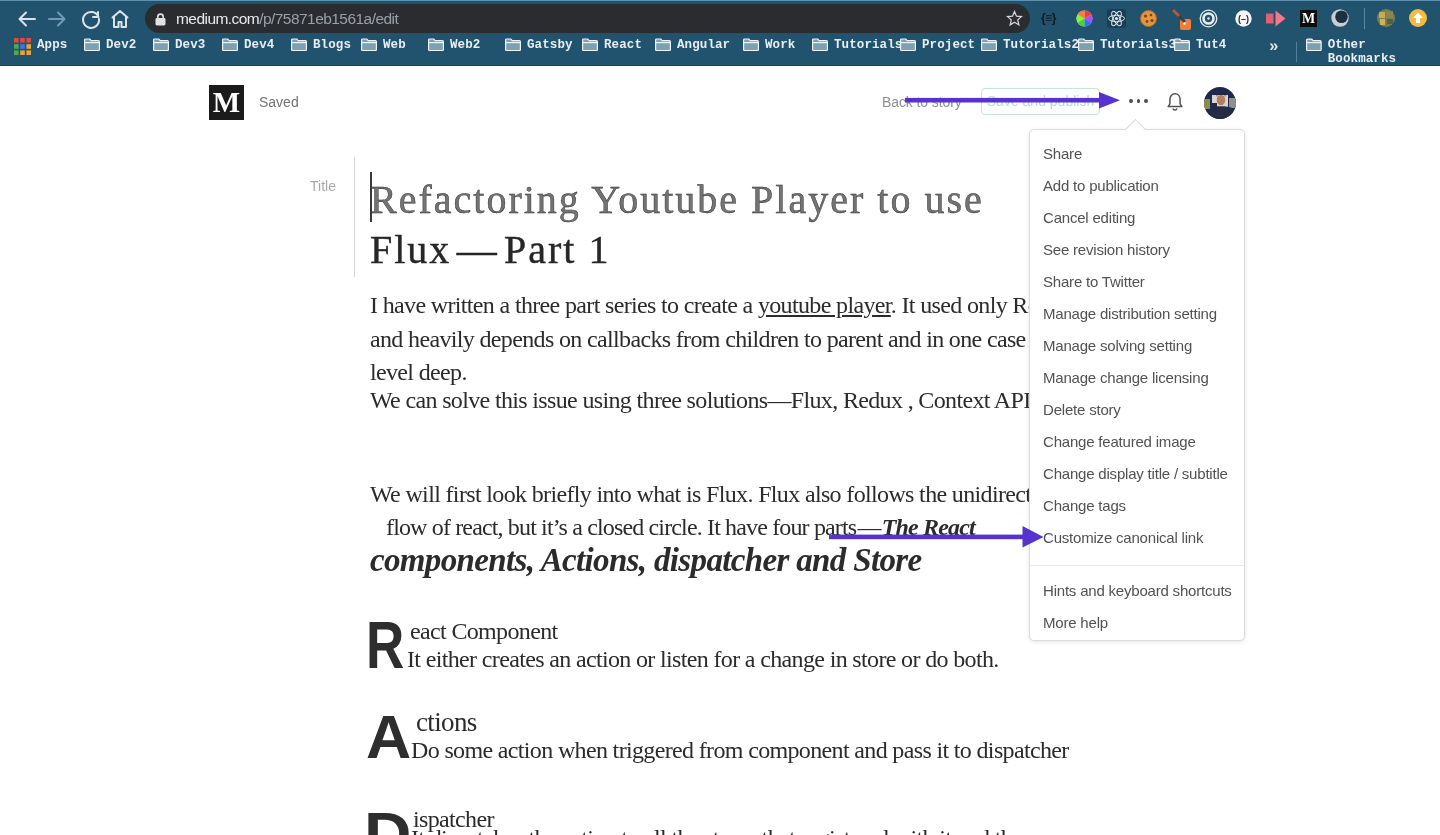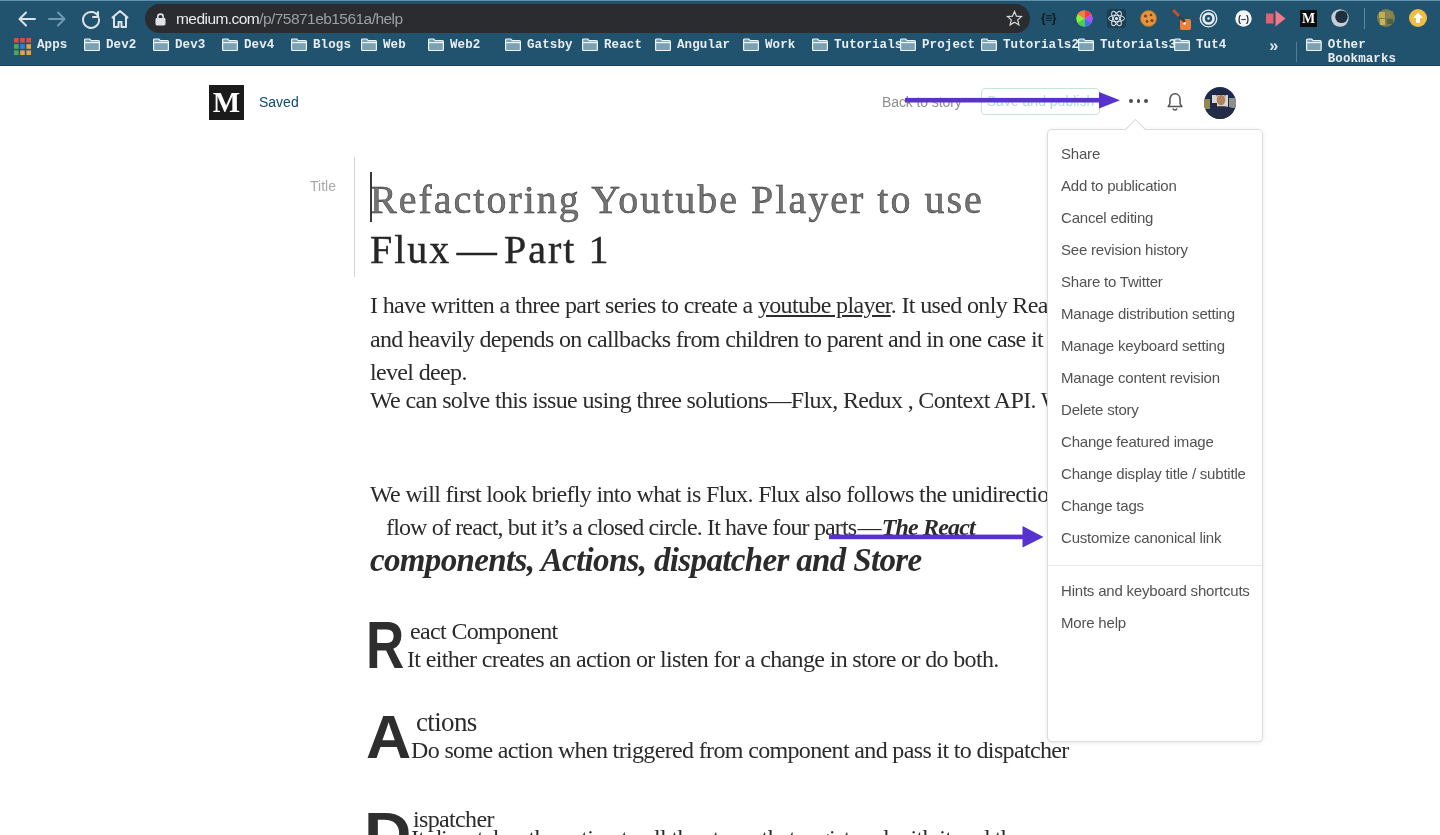--- a/index.html
+++ b/index.html
@@ -16,21 +16,21 @@
   .bk { position:absolute; top:0; height:28px; display:flex; align-items:flex-start; color:#e9eef2; font-size:12.5px; font-weight:600; letter-spacing:0.1px;font-family:Liberation Mono, monospace; }
   .bk svg { margin-right:6px; }
   
   #page { position:absolute; left:0; top:66px; width:1440px; height:769px; background:#fff; overflow:hidden; }
   #mlogo { position:absolute; left:209px; top:19px; width:35px; height:35px; background:#1b1b1b; color:#fff; font-family:"Liberation Serif", serif; font-weight:bold; font-size:29px; text-align:center; line-height:34px; }
   #savebtn { position:absolute; left:981px; top:22px; width:119px; height:27px; border:1px solid #c7e5d6; border-radius:4px; color:#b4e0ca; font-size:14px; text-align:center; line-height:25px; }
   
   .line { position:absolute; white-space:nowrap; font-family:"Liberation Serif", serif; color:#2b2b2b; letter-spacing:-0.65px; }
   .ital { font-style:italic; font-weight:bold; }
   
-  #menu { position:absolute; left:1029px; top:63px; width:216px; height:613px; background:#fff; border:1px solid #dcdcdc; border-radius:5px; box-shadow:0 1px 4px rgba(0,0,0,0.10);margin-left:18px; }
+  #menu { position:absolute; left:1029px; top:63px; width:216px; height:512px; background:#fff; border:1px solid #dcdcdc; border-radius:5px; box-shadow:0 1px 4px rgba(0,0,0,0.10); }
   .mi { position:absolute; left:13px; white-space:nowrap; font-size:15px; letter-spacing:-0.2px; color:#525252; }
   #caret { position:absolute; left:1128px; top:56px; width:15px; height:15px; background:#fff; border-left:1px solid #d8d8d8; border-top:1px solid #d8d8d8; transform:rotate(45deg); }
 </style>
 </head>
 <body>
 <div id="toolbar">
   <div id="topline"></div>
   
   <svg class="abs" style="left:15px;top:7px" width="24" height="24" viewBox="0 0 24 24">
       <path d="M20 12H5M11 5.5 4.5 12l6.5 6.5" fill="none" stroke="#dde3e8" stroke-width="2" stroke-linecap="round" stroke-linejoin="round"></path>
@@ -43,21 +43,21 @@
       <path d="M19.5 10a8 8 0 1 0 .5 2" fill="none" stroke="#dde3e8" stroke-width="2" stroke-linecap="round"></path>
     </svg>
   <svg class="abs" style="left:108px;top:7px" width="24" height="24" viewBox="0 0 24 24">
       <path d="M4.5 10.5 12 4l7.5 6.5M6 9.5V20h4.5v-5h3v5H18V9.5" fill="none" stroke="#dde3e8" stroke-width="2" stroke-linecap="round" stroke-linejoin="round"></path>
     </svg>
   <div id="addressbar">
     <svg class="abs" style="left:10px;top:9px" width="11" height="13" viewBox="0 0 11 13">
         <rect x="0.5" y="5" width="10" height="7.5" rx="1.4" fill="#dfe1e5"></rect>
         <path d="M2.8 5V3.8a2.7 2.7 0 0 1 5.4 0V5" fill="none" stroke="#dfe1e5" stroke-width="1.6"></path>
       </svg>
-    <div class="urltext" style="left:31px;color:#e8eaed;">medium.com<span style="color:#9aa0a6;font-weight:normal;">/p/75871eb1561a/help</span></div>
+    <div class="urltext" style="left:31px;color:#e8eaed;">medium.com<span style="color:#9aa0a6;font-weight:normal;">/p/75871eb1561a/edit</span></div>
     <svg class="abs" style="left:861px;top:6px" width="17" height="17" viewBox="0 0 24 24">
         <path d="M12 17.27 18.18 21l-1.64-7.03L22 9.24l-7.19-.61L12 2 9.19 8.63 2 9.24l5.46 4.73L5.82 21z" fill="none" stroke="#d7d9dc" stroke-width="1.7"></path>
       </svg>
   </div>
   
   <div class="abs" style="left:1041px;top:11px;color:#14181c;font-size:12px;font-weight:bold;letter-spacing:-0.5px;">{≡}</div>
   <svg class="abs" style="left:1076px;top:10px" width="17" height="17" viewBox="0 0 17 17">
     <circle cx="8.5" cy="8.5" r="8" fill="#c4c9cd"></circle>
     <path d="M8.5 8.5 L8.5 0.5 A8 8 0 0 1 15.4 4.5 Z" fill="#f43b3b"></path>
     <path d="M8.5 8.5 L15.4 4.5 A8 8 0 0 1 15.4 12.5 Z" fill="#b44cf0"></path>
@@ -201,21 +201,21 @@
   <div class="bk" style="left:1269px;font-size:16px;font-weight:bold;color:#dfe8ee;">»</div>
   <div class="abs" style="left:1296px;top:4px;width:1px;height:20px;background:#517e99;"></div>
   <div class="bk" style="left:1306px"><svg width="16" height="13" viewBox="0 0 16 13">
         <path d="M1.6 1 h4.2 l1.4 1.6 h7.2 a1 1 0 0 1 1 1 v8 a1 1 0 0 1 -1 1 h-12.8 a1 1 0 0 1 -1 -1 v-9.6 a1 1 0 0 1 1 -1 z" fill="#7ba1b4" stroke="#eef3f6" stroke-width="1.2"></path>
         <path d="M0.9 4.6 h14.3" stroke="#eef3f6" stroke-width="1.2"></path>
       </svg>Other Bookmarks</div>
 </div>
 <div id="page">
 
   <div id="mlogo">M</div>
-  <div class="abs" style="left:259px;top:28px;font-size:14px;color:#0c4a6e;">Saved</div>
+  <div class="abs" style="left:259px;top:28px;font-size:14px;color:#737373;">Saved</div>
   <div class="abs" style="left:882px;top:28px;font-size:14px;letter-spacing:-0.1px;color:#8e8e8e;">Back to story</div>
   <div id="savebtn">Save and publish</div>
   <div class="abs" style="left:1129px;top:33px;width:19px;height:4px;display:flex;justify-content:space-between;">
     <i style="width:3.8px;height:3.8px;border-radius:50%;background:#4e4e4e;"></i>
     <i style="width:3.8px;height:3.8px;border-radius:50%;background:#4e4e4e;"></i>
     <i style="width:3.8px;height:3.8px;border-radius:50%;background:#4e4e4e;"></i>
   </div>
   <svg class="abs" style="left:1166px;top:26px" width="18" height="20" viewBox="0 0 18 20">
     <path d="M9 1.8 C12.1 1.8 14.1 4.2 14.1 7.5 L14.1 11.8 L15.9 14.6 L2.1 14.6 L3.9 11.8 L3.9 7.5 C3.9 4.2 5.9 1.8 9 1.8 Z" fill="none" stroke="#525252" stroke-width="1.5" stroke-linejoin="round"></path>
     <path d="M6.9 16.5 A2.2 2.2 0 0 0 11.1 16.5" fill="none" stroke="#525252" stroke-width="1.5"></path>
@@ -262,22 +262,22 @@
   <div class="line" style="left:413px;top:738.9px;font-size:24px;line-height:28px;">ispatcher</div>
   <div class="line" style="left:411px;top:758.4px;font-size:24px;line-height:28px;">It dispatches the action to all the stores that registered with it and then</div>
 
   <div id="menu">
     <div class="mi" style="top:8px;line-height:32px;">Share</div>
     <div class="mi" style="top:40px;line-height:32px;">Add to publication</div>
     <div class="mi" style="top:72px;line-height:32px;">Cancel editing</div>
     <div class="mi" style="top:104px;line-height:32px;">See revision history</div>
     <div class="mi" style="top:136px;line-height:32px;">Share to Twitter</div>
     <div class="mi" style="top:168px;line-height:32px;">Manage distribution setting</div>
-    <div class="mi" style="top:200px;line-height:32px;">Manage keyboard setting</div>
-    <div class="mi" style="top:232px;line-height:32px;">Manage content revision</div>
+    <div class="mi" style="top:200px;line-height:32px;">Manage solving setting</div>
+    <div class="mi" style="top:232px;line-height:32px;">Manage change licensing</div>
     <div class="mi" style="top:264px;line-height:32px;">Delete story</div>
     <div class="mi" style="top:328px;line-height:32px;">Change display title / subtitle</div>
     <div class="mi" style="top:296px;line-height:32px;">Change featured image</div>
     <div class="mi" style="top:360px;line-height:32px;">Change tags</div>
     <div class="mi" style="top:392px;line-height:32px;">Customize canonical link</div>
     <div style="position:absolute;left:0;top:434.8px;width:214px;height:1px;background:#e8e8e8;"></div>
     <div class="mi" style="top:445px;line-height:32px;">Hints and keyboard shortcuts</div>
     <div class="mi" style="top:477px;line-height:32px;">More help</div>
   </div>
   <div id="caret"></div>

